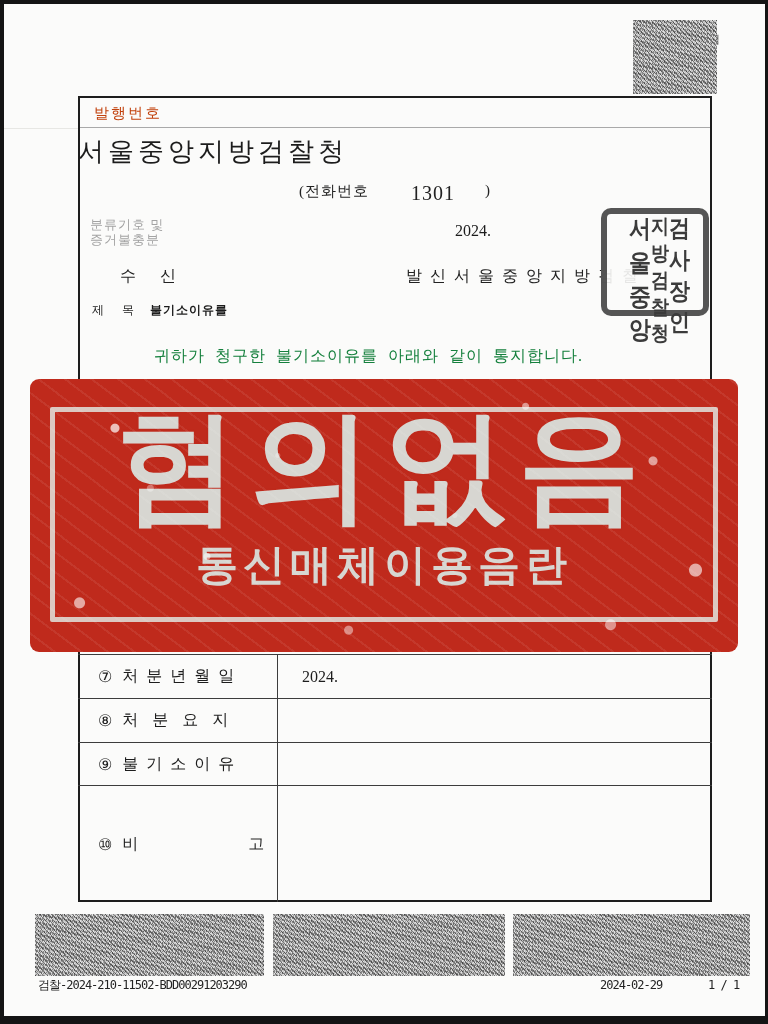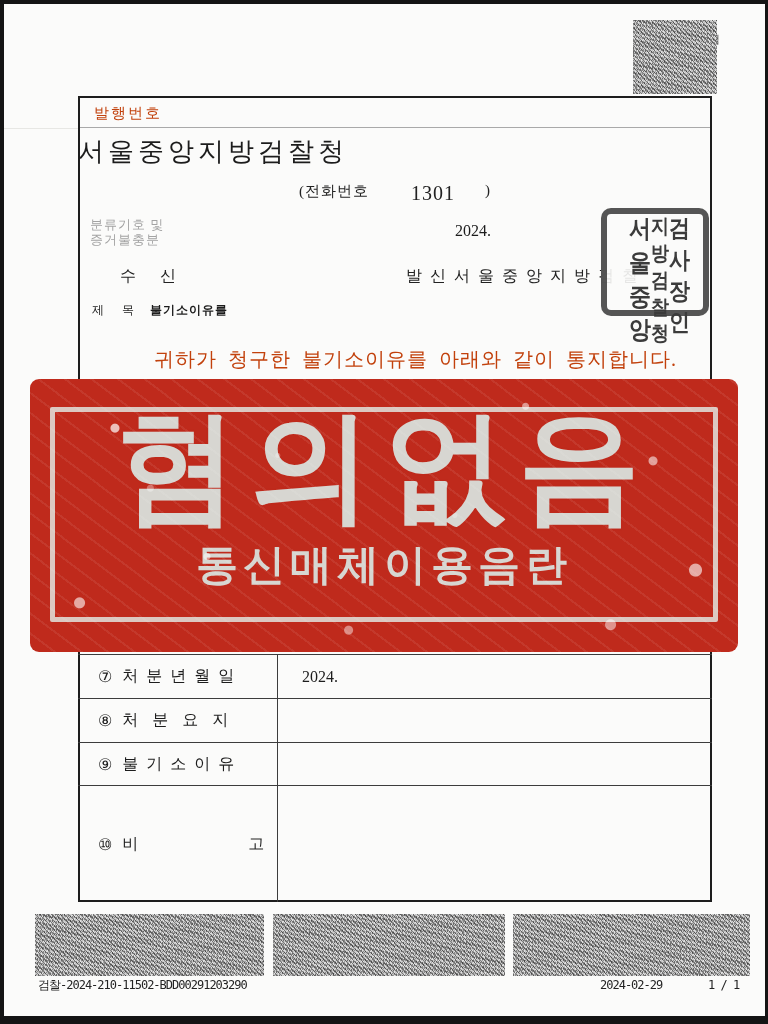--- a/index.html
+++ b/index.html
@@ -51,21 +51,21 @@
           display:flex; flex-direction:row; justify-content:space-around; padding:4px 22px; }
   .seal div { display:flex; justify-content:space-between; width:100%;
               font-weight:bold; color:#3b3b3b; transform:scaleY(1.12); }
   .seal .s1 { font-size:22px; }
   .seal .s2 { font-size:18px; }
   .seal .s3 { font-size:21px; }
 
   .subject      { position:absolute; left:92px; top:302px; font-size:12px; color:#1c1c1c; display:flex; }
   .subject .val { margin-left:16px; font-weight:bold; letter-spacing:1px; }
 
-  .body-text { position:absolute; left:154px; top:346px; font-size:20px; color:#c2410c;
+  .body-text { position:absolute; left:154px; top:346px; font-size:16px; color:#15803d;
                letter-spacing:1px; word-spacing:5px; }
 
   
   .disp-table { position:absolute; left:78px; top:654px; width:634px; height:248px;
                 border-top:1px solid #3c3c3c; z-index:10; }
   .t-row { display:flex; width:100%; border-bottom:1px solid #3c3c3c; }
   .t-row:nth-child(1) { height:44px; }
   .t-row:nth-child(2) { height:44px; }
   .t-row:nth-child(3) { height:43px; }
   .t-row:nth-child(4) { height:116px; border-bottom:none; }

